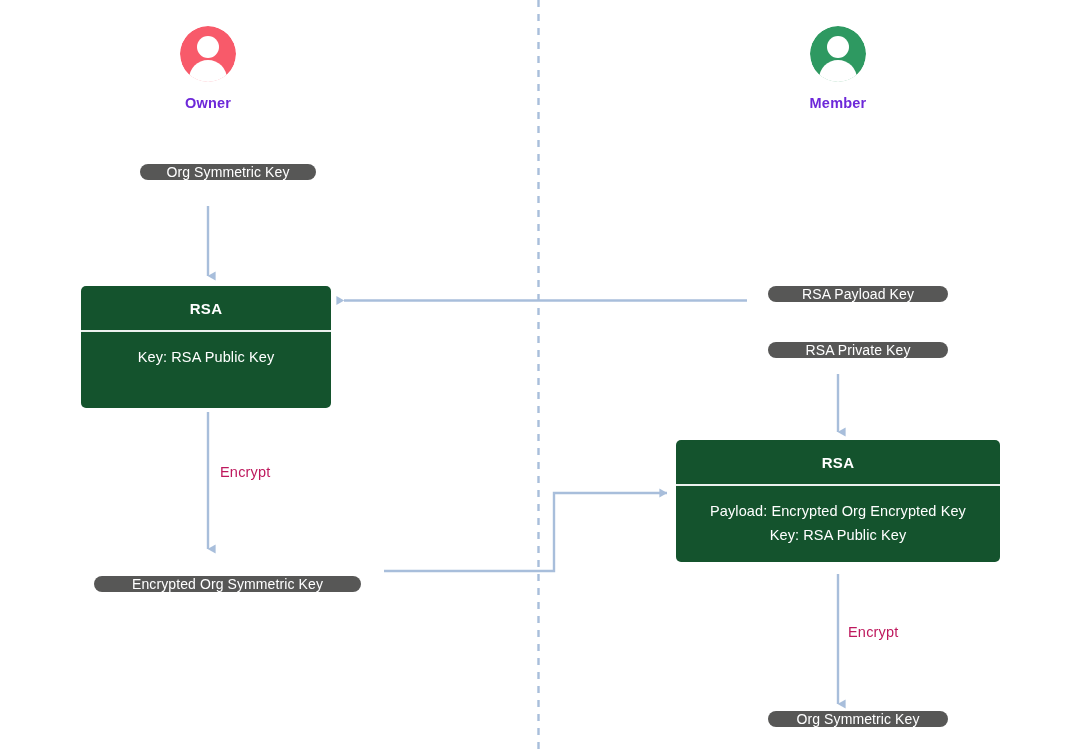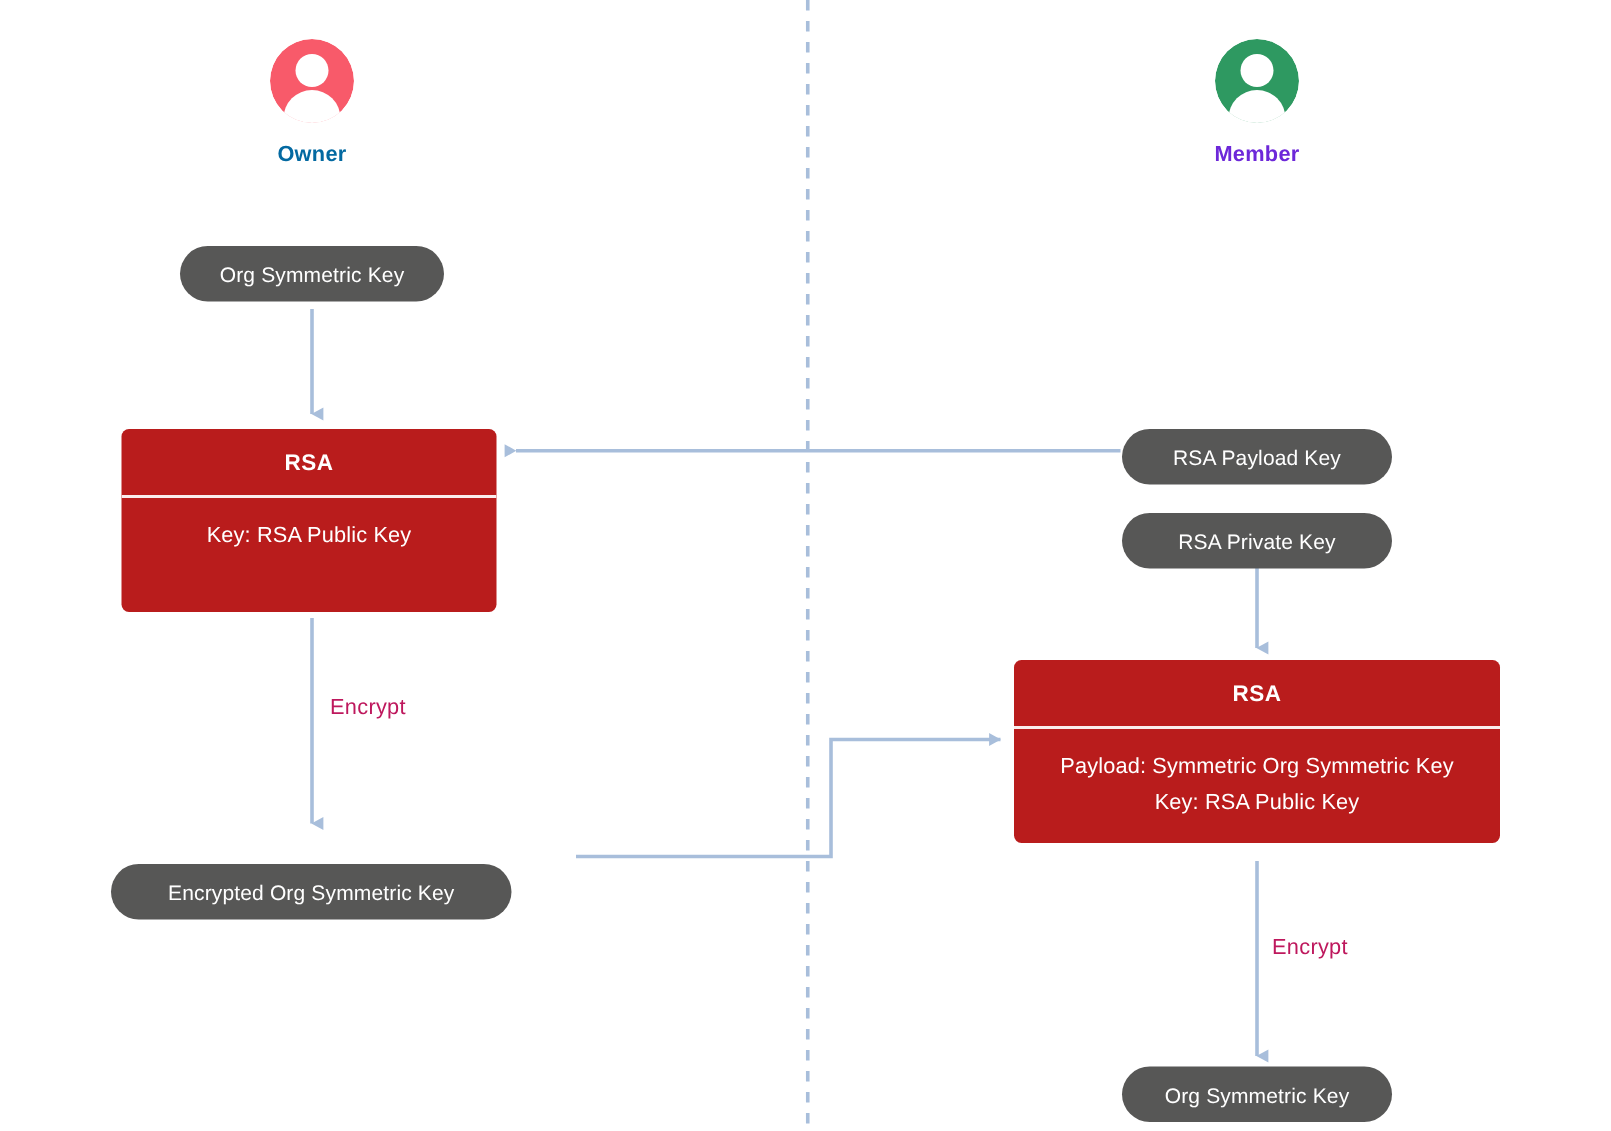--- a/index.html
+++ b/index.html
@@ -80,29 +80,30 @@
   .pill {
     position: absolute;
     background: #575756;
     color: #ffffff;
     border-radius: 20px;
     font-size: 14px;
     line-height: 1;
     display: flex;
     align-items: center;
     justify-content: center;
-    height: 37px;
+    height: 16px;
     letter-spacing: 0.1px;
     white-space: nowrap;
+    margin-left: 20px;
   }
 
   
   .card {
     position: absolute;
-    background: #b91c1c;
+    background: #14532d;
     border-radius: 5px;
     color: #ffffff;
     overflow: hidden;
   }
   .card-header {
     height: 44px;
     display: flex;
     align-items: center;
     justify-content: center;
     font-size: 15px;
@@ -166,21 +167,21 @@
 
     <line x1="838" y1="574" x2="838" y2="704" stroke="#A8BEDB" stroke-width="2.4" marker-end="url(#ahDown)"></line>
   </svg>
 
   <div class="actor" style="left:138px; top:26px;">
     <div class="avatar">
       <div class="ring" style="background:#F85A6A;"></div>
       <div class="head"></div>
       <div class="body"></div>
     </div>
-    <div class="actor-label" style="color:#0369a1;">Owner</div>
+    <div class="actor-label" style="color:#6d28d9;">Owner</div>
   </div>
 
   <div class="actor" style="left:768px; top:26px;">
     <div class="avatar">
       <div class="ring" style="background:#2E9961;"></div>
       <div class="head"></div>
       <div class="body"></div>
     </div>
     <div class="actor-label" style="color:#6d28d9;">Member</div>
   </div>
@@ -200,21 +201,21 @@
     <div class="card-rule"></div>
     <div class="card-body">
       <span class="ln">Key: RSA Public Key</span>
     </div>
   </div>
 
   <div class="card" style="left:676px; top:440px; width:324px; height:122px;">
     <div class="card-header">RSA</div>
     <div class="card-rule"></div>
     <div class="card-body">
-      <span class="ln">Payload: Symmetric Org Symmetric Key</span>
+      <span class="ln">Payload: Encrypted Org Encrypted Key</span>
       <span class="ln">Key: RSA Public Key</span>
     </div>
   </div>
 
   <div class="edge-label" style="left:220px; top:464px;">Encrypt</div>
 
   <div class="edge-label" style="left:848px; top:624px;">Encrypt</div>
 
 </div>
 

